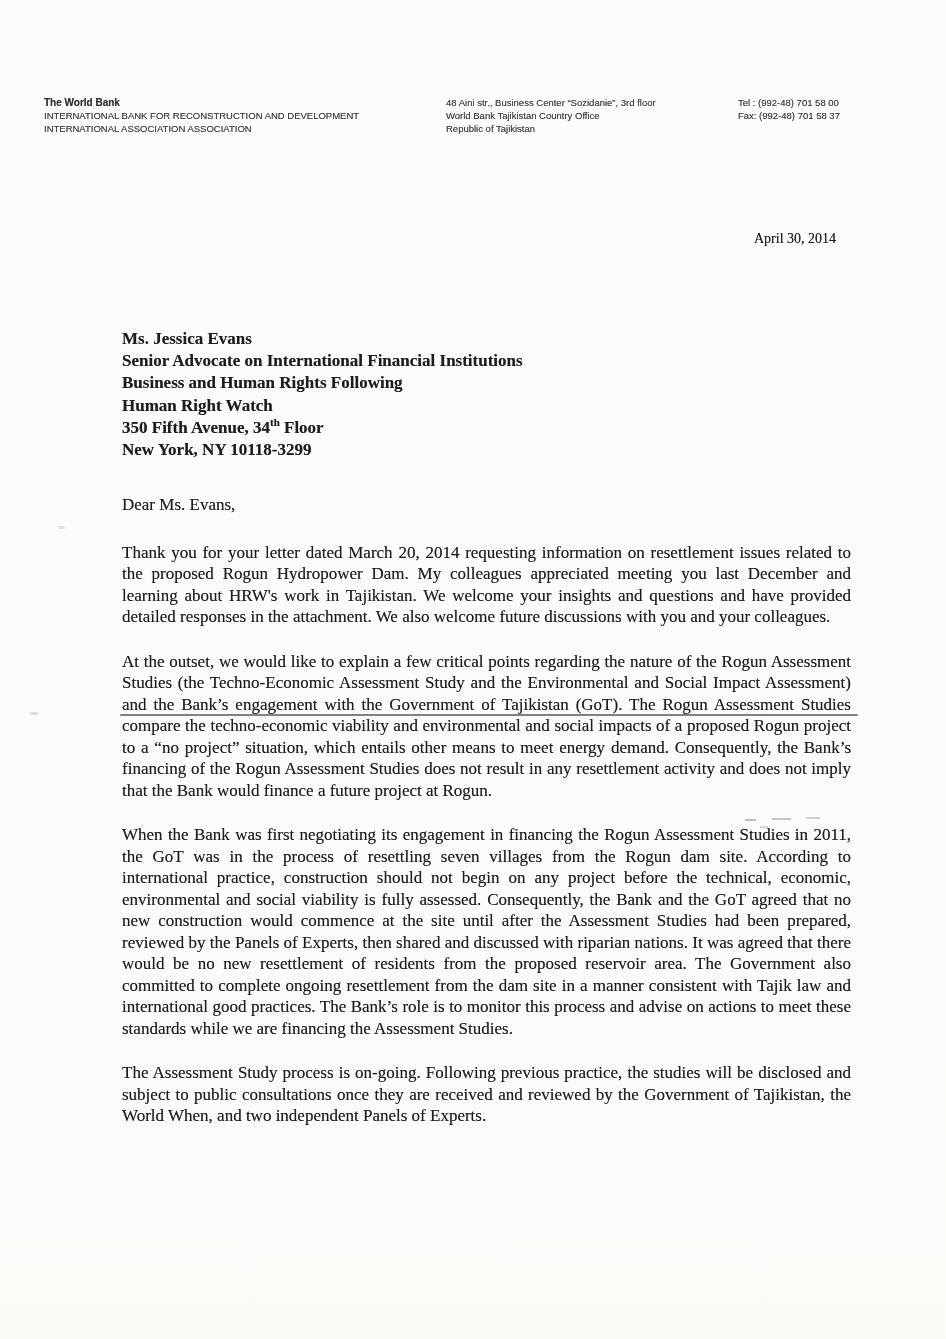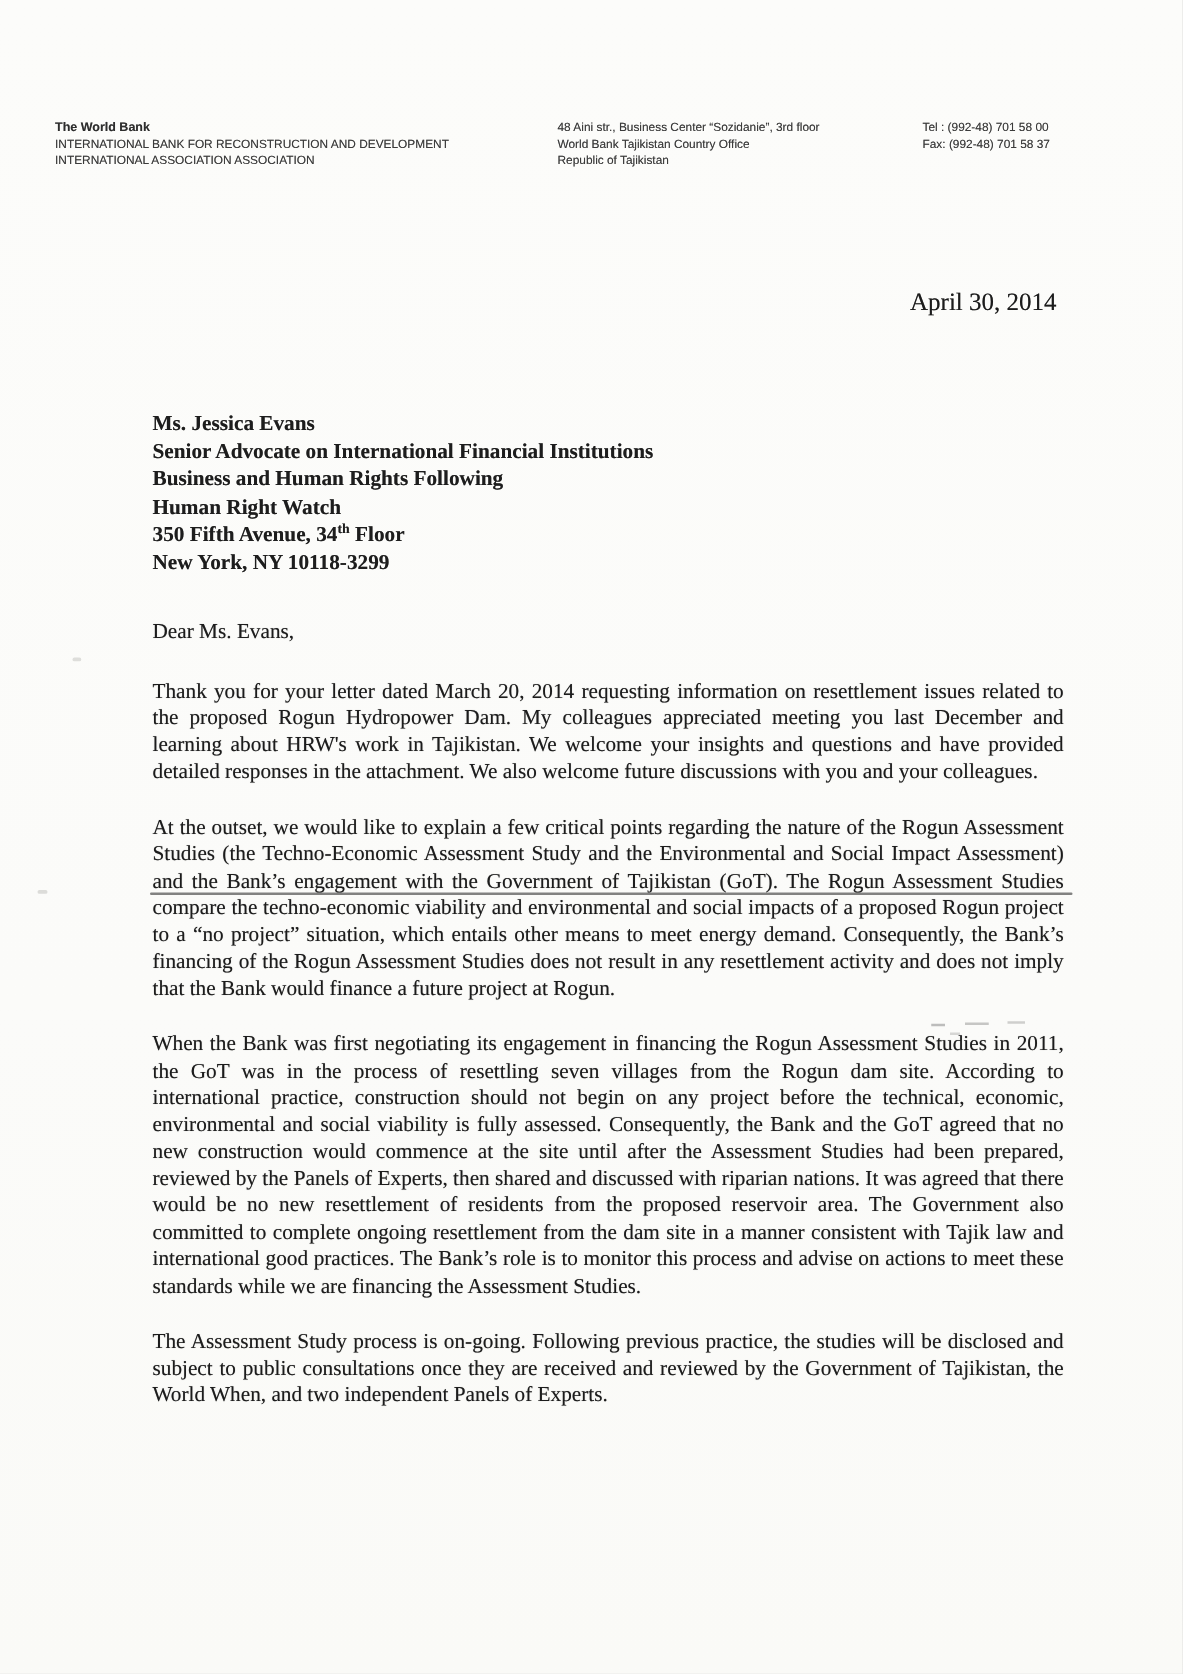--- a/index.html
+++ b/index.html
@@ -18,23 +18,23 @@
     font-size:9.5px;line-height:13px;color:#3b3b3b;
     text-shadow:0 0 .4px rgba(40,40,40,.5);
   }
   .lh-col{position:absolute;top:0;white-space:nowrap;}
   .lh-left{left:0;}
   .lh-mid{left:402px;}
   .lh-right{left:694px;}
   .lh-bold{font-weight:bold;font-size:10px;color:#2e2e2e;}
   
   .date{
-    position:absolute;top:231px;left:728px;
+    position:absolute;top:231px;left:754px;
     font-family:"Liberation Serif",serif;
-    font-size:20px;color:#1c1c1c;
+    font-size:14px;color:#1c1c1c;
     text-shadow:0 0 .5px rgba(20,20,20,.55);
   }
   
   .recipient{
     position:absolute;top:328px;left:122px;
     font-family:"Liberation Serif",serif;
     font-size:17px;line-height:22.2px;color:#1d1d1d;
     text-shadow:0 0 .5px rgba(20,20,20,.5);
     font-weight:bold;
   }

